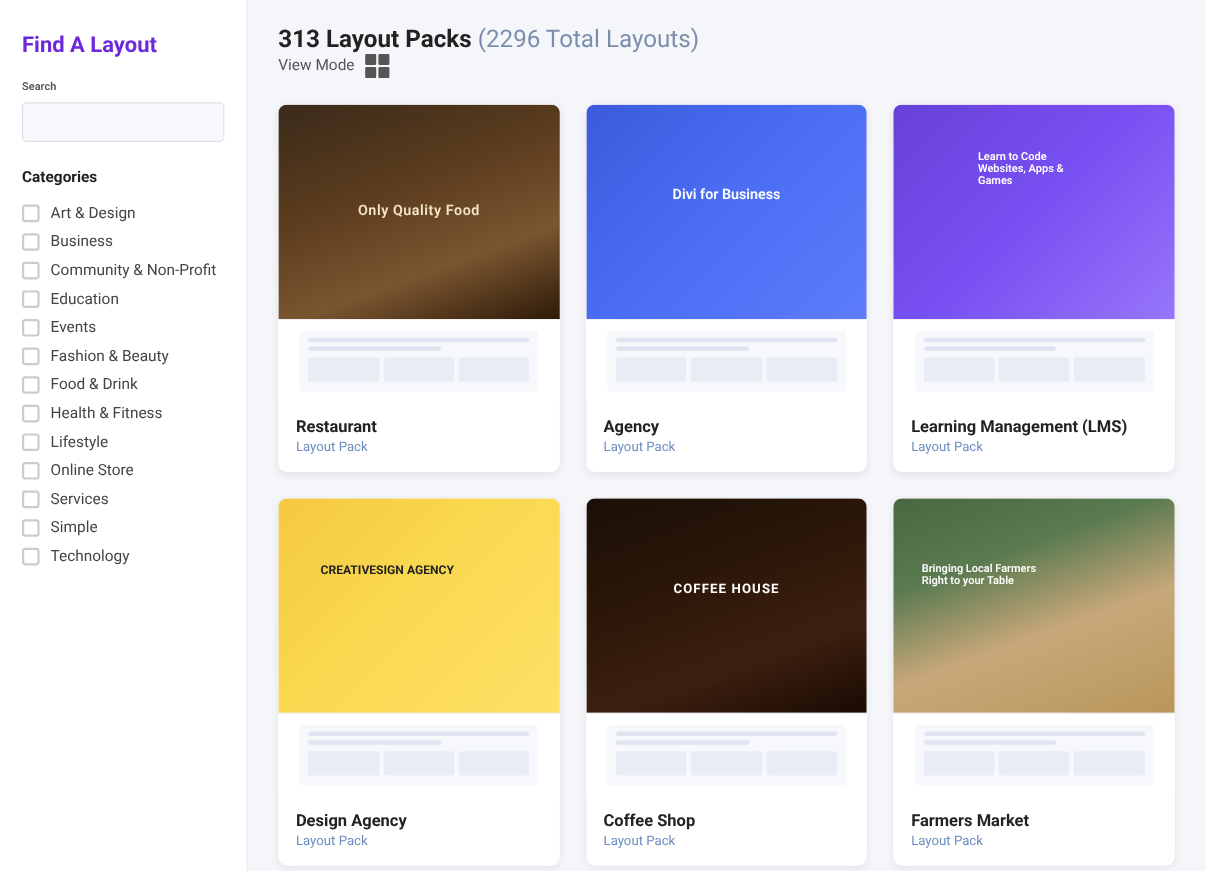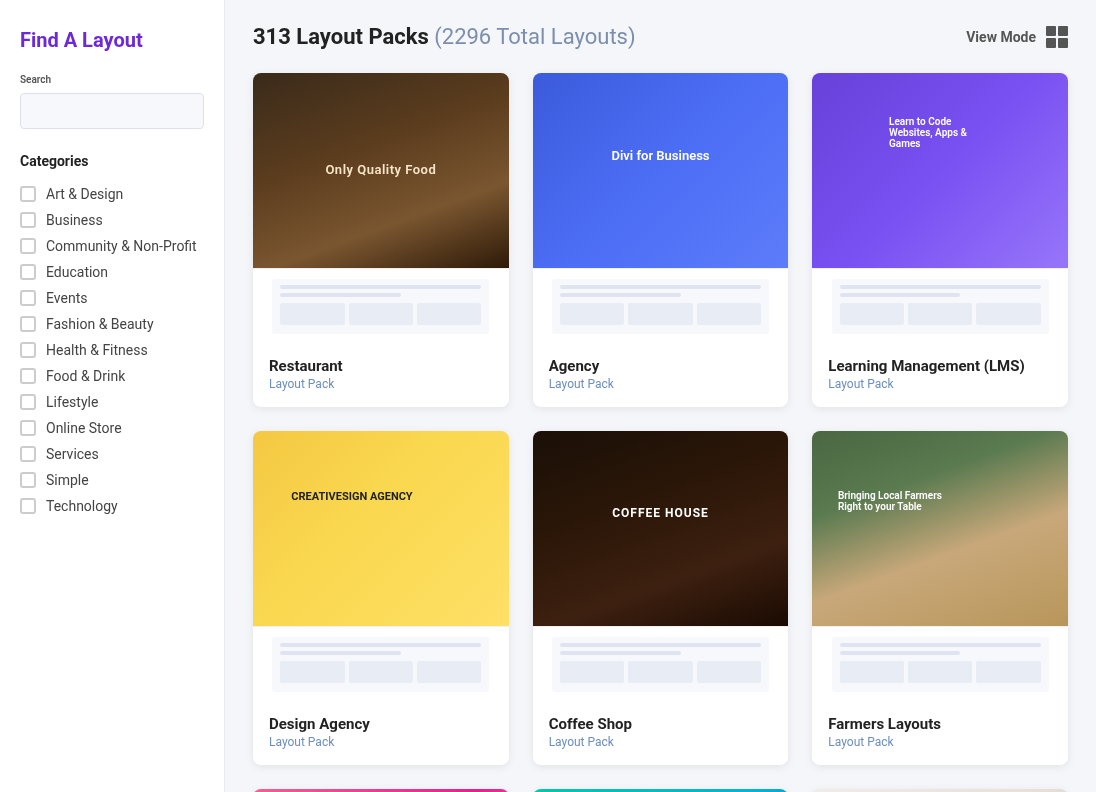--- a/index.html
+++ b/index.html
@@ -67,39 +67,38 @@
     }
 
     
     .main-content {
       flex: 1;
       padding: 24px 28px;
       overflow-y: auto;
     }
     .main-header {
       display: flex;
-      align-items: center;
       justify-content: space-between;
       margin-bottom: 24px;
+      flex-direction: column;
     }
     .main-title {
       font-size: 22px;
       font-weight: 700;
       color: #222;
     }
     .main-title-count {
       font-size: 22px;
       font-weight: 400;
       color: #7b8fad;
     }
     .view-mode-area {
       display: flex;
       align-items: center;
       gap: 10px;
-      font-weight: bold;
     }
     .view-mode-label {
       font-size: 14px;
       color: #555;
     }
     .view-mode-icon {
       display: grid;
       grid-template-columns: 1fr 1fr;
       gap: 2px;
       width: 22px;
@@ -361,25 +360,25 @@
         <div class="category-item">
           <div class="category-checkbox"></div>
           <span class="category-name">Events</span>
         </div>
         <div class="category-item">
           <div class="category-checkbox"></div>
           <span class="category-name">Fashion &amp; Beauty</span>
         </div>
         <div class="category-item">
           <div class="category-checkbox"></div>
+          <span class="category-name">Food &amp; Drink</span>
+        </div>
+        <div class="category-item">
+          <div class="category-checkbox"></div>
           <span class="category-name">Health &amp; Fitness</span>
-        </div>
-        <div class="category-item">
-          <div class="category-checkbox"></div>
-          <span class="category-name">Food &amp; Drink</span>
         </div>
         <div class="category-item">
           <div class="category-checkbox"></div>
           <span class="category-name">Lifestyle</span>
         </div>
         <div class="category-item">
           <div class="category-checkbox"></div>
           <span class="category-name">Online Store</span>
         </div>
         <div class="category-item">
@@ -526,21 +525,21 @@
           <div class="mockup-line"></div>
           <div class="mockup-line short"></div>
           <div class="mockup-cols">
             <div class="mockup-col"></div>
             <div class="mockup-col"></div>
             <div class="mockup-col"></div>
           </div>
         </div>
       </div>
       <div class="card-info">
-        <div class="card-pack-name">Farmers Layouts</div>
+        <div class="card-pack-name">Farmers Market</div>
         <div class="card-pack-type">Layout Pack</div>
       </div>
     </div>
         <div class="layout-card">
       <div class="card-image">
         <div class="card-image-inner img-fashion"></div>
       </div>
 
     </div>
         <div class="layout-card">

